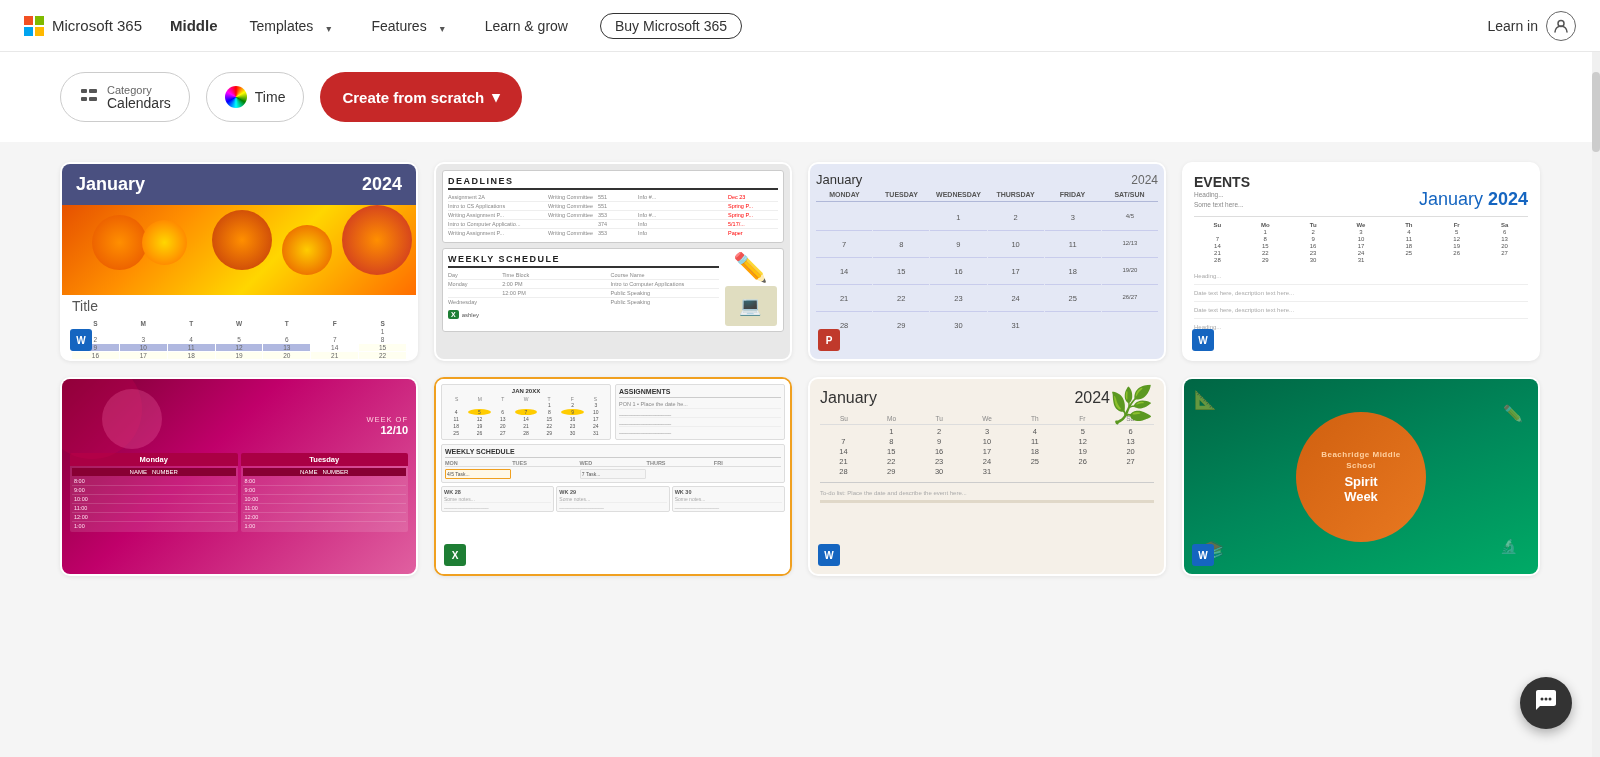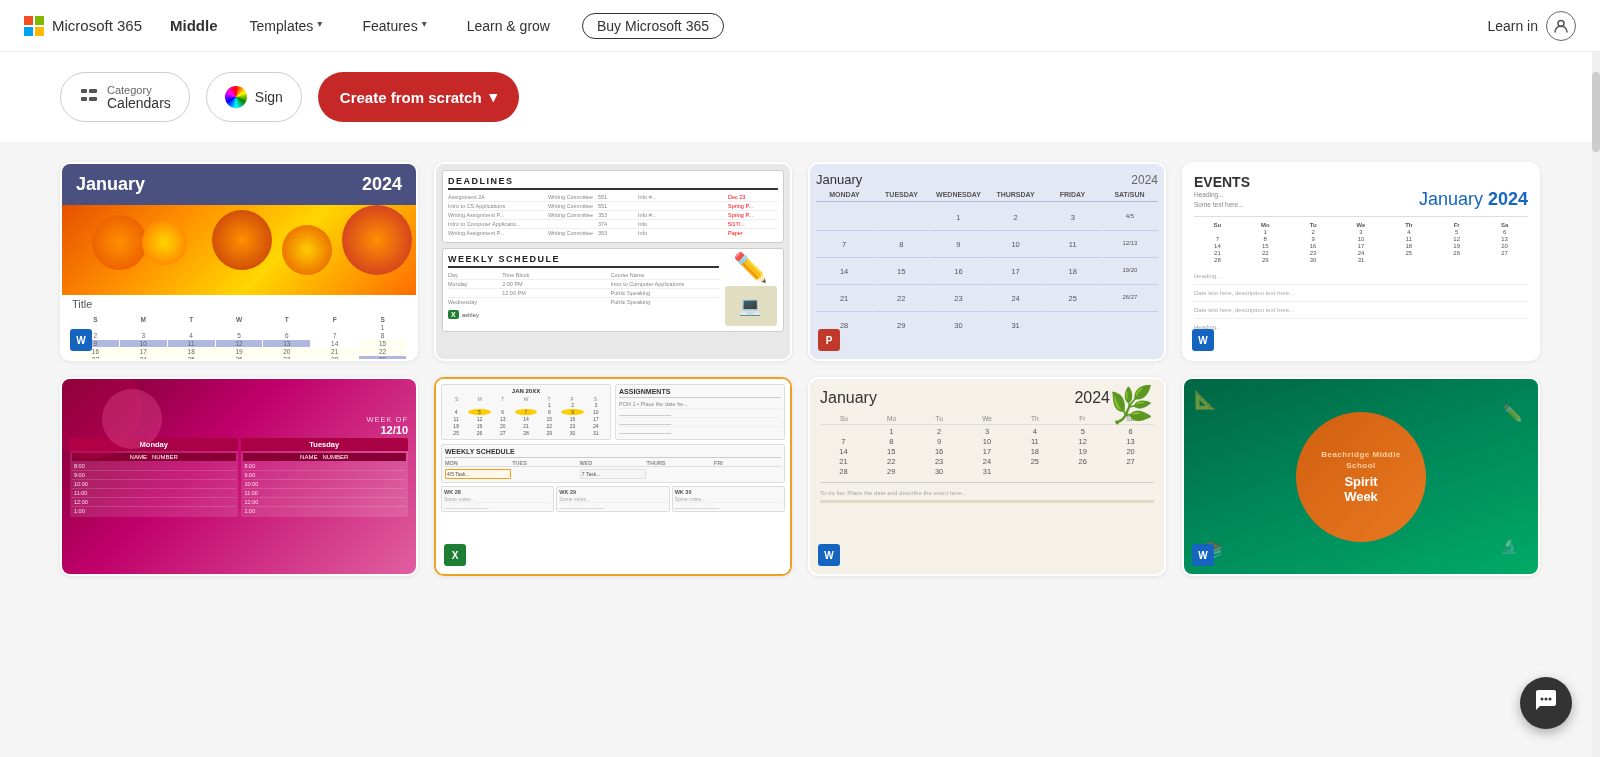--- a/index.html
+++ b/index.html
@@ -40,22 +40,22 @@
       font-weight: 400;
     }
     .navbar-create {
       font-size: 15px;
       color: #333;
       font-weight: 600;
       margin-left: 4px;
     }
     .nav-item {
       display: flex;
-      align-items: flex-start;
-      gap: 4px;
+      align-items: flex-end;
+      gap: 13px;
       font-size: 14px;
       color: #333;
       cursor: pointer;
       padding: 4px 8px;
       border-radius: 4px;
       text-decoration: none;
     }
     .nav-chevron {
       font-size: 10px;
       color: #555;
@@ -380,21 +380,21 @@
       </svg>
     </span>
     <div class="filter-text">
       <span class="filter-label-small">Category</span>
       <span class="filter-label-main">Calendars</span>
     </div>
   </div>
 
   <div class="color-filter">
     <div class="color-wheel"></div>
-    <span class="color-label">Sign</span>
+    <span class="color-label">Time</span>
   </div>
 
   <button class="create-scratch-btn">
     <span>Create from scratch</span>
     <span>▾</span>
   </button>
 </div>
 
 <div class="templates-section">
   <div class="templates-grid">
@@ -407,21 +407,21 @@
             <span class="card1-year">2024</span>
           </div>
           <div class="card1-photo">
 
             <div style="position:absolute;top:10px;left:30px;width:55px;height:55px;border-radius:50%;background:radial-gradient(circle,#ff8f00,#e65100);"></div>
             <div style="position:absolute;top:15px;left:80px;width:45px;height:45px;border-radius:50%;background:radial-gradient(circle,#ffd600,#ff6d00);"></div>
             <div style="position:absolute;top:5px;left:150px;width:60px;height:60px;border-radius:50%;background:radial-gradient(circle,#ff8f00,#bf360c);"></div>
             <div style="position:absolute;top:20px;left:220px;width:50px;height:50px;border-radius:50%;background:radial-gradient(circle,#ffcc00,#e65100);"></div>
             <div style="position:absolute;top:0px;left:280px;width:70px;height:70px;border-radius:50%;background:radial-gradient(circle,#ff8f00,#c62828);"></div>
           </div>
-          <div style="padding:3px 10px;font-size:11px;color:#555;">Title</div>
+          <div style="padding:3px 10px;font-size:14px;color:#555;">Title</div>
 
           <div style="padding:3px 10px 6px;display:grid;grid-template-columns:repeat(7,1fr);gap:1px;font-size:6.5px;color:#666;">
             <div style="text-align:center;font-weight:700;">S</div>
             <div style="text-align:center;font-weight:700;">M</div>
             <div style="text-align:center;font-weight:700;">T</div>
             <div style="text-align:center;font-weight:700;">W</div>
             <div style="text-align:center;font-weight:700;">T</div>
             <div style="text-align:center;font-weight:700;">F</div>
             <div style="text-align:center;font-weight:700;">S</div>
             <div style="text-align:center;"></div>
@@ -672,21 +672,21 @@
         </div>
       </div>
     </div>
 
     <div class="template-card">
       <div class="template-thumb">
         <div class="thumb-relative" style="background:linear-gradient(135deg,#7a0030 0%,#c0006a 40%,#e060a0 100%);padding:6px 8px;">
 
           <div style="position:absolute;top:-20px;left:-20px;width:100px;height:100px;border-radius:50%;background:rgba(200,0,80,0.3);"></div>
           <div style="position:absolute;top:10px;left:40px;width:60px;height:60px;border-radius:50%;background:rgba(255,120,180,0.25);"></div>
-          <div style="text-align:right;padding-top:30px;margin-bottom:2px;">
+          <div style="text-align:right;padding-top:30px;margin-bottom:17px;">
             <div style="font-size:7.5px;color:#ffccdd;letter-spacing:1px;">WEEK OF</div>
             <div style="font-size:11px;color:#fff;font-weight:700;">12/10</div>
           </div>
 
           <div style="display:grid;grid-template-columns:1fr 1fr;gap:3px;">
             <div>
               <div style="background:#aa0044;color:#fff;font-size:7.5px;font-weight:700;text-align:center;padding:2px;border-radius:2px 2px 0 0;">Monday</div>
               <div style="background:rgba(255,255,255,0.12);border-radius:0 0 2px 2px;padding:2px;">
                 <div style="background:#880033;color:#fff;font-size:6px;text-align:center;padding:1px;margin-bottom:1px;">NAME &nbsp; NUMBER</div>
                 <div style="font-size:5.5px;color:#ffddee;border-bottom:1px solid rgba(255,255,255,0.15);padding:1px 2px;">8:00</div>

